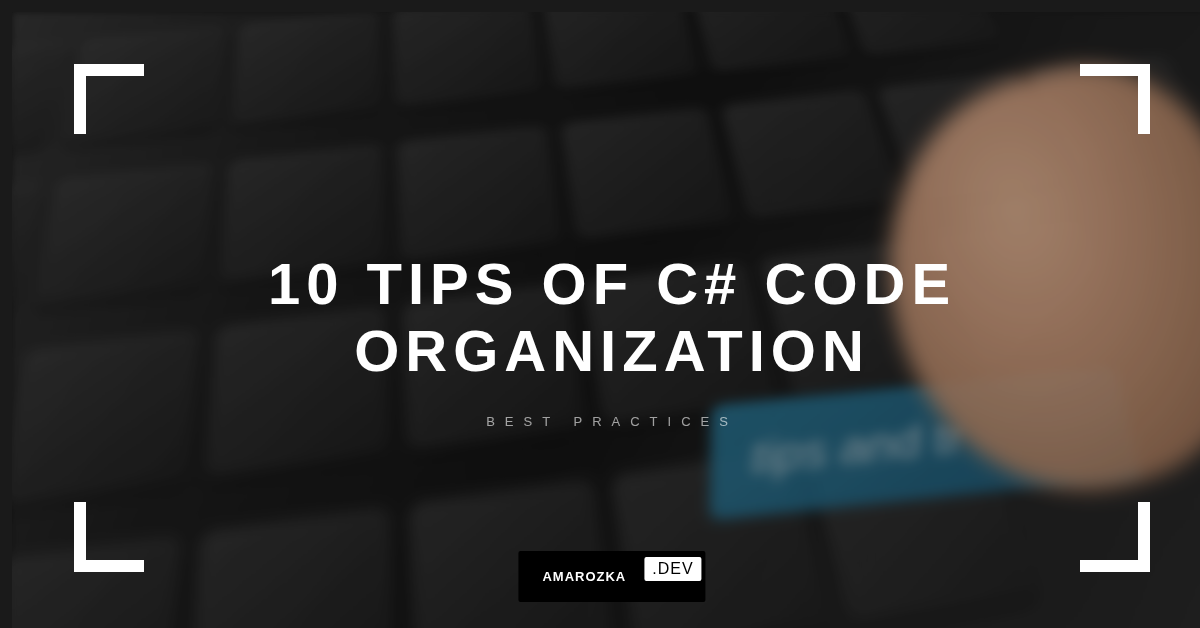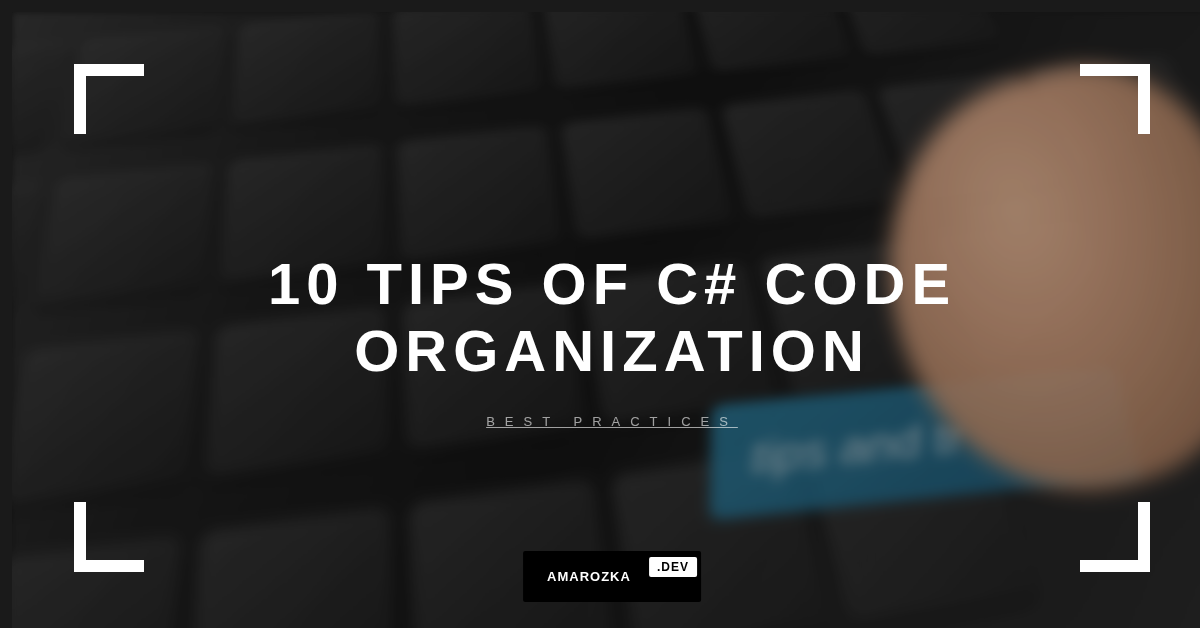--- a/index.html
+++ b/index.html
@@ -120,21 +120,20 @@
       font-family: "Arial Black", "Arial", sans-serif;
       max-width: 900px;
     }
     .subtitle {
       color: rgba(255,255,255,0.6);
       font-size: 13px;
       font-weight: 400;
       letter-spacing: 10px;
       text-transform: uppercase;
       margin-top: 6px;
-      text-decoration: underline;
     }
     .brand {
       position: absolute;
       bottom: 38px;
       left: 50%;
       transform: translateX(-50%);
       display: flex;
       align-items: flex-start;
       background: #000000;
       padding: 6px 4px 6px 12px;
@@ -142,22 +141,22 @@
     }
     .brand-name {
       color: #ffffff;
       font-size: 13px;
       font-weight: 700;
       letter-spacing: 1px;
     }
     .brand-ext {
       background: #ffffff;
       color: #000000;
-      font-size: 12px;
-      font-weight: 700;
+      font-size: 16px;
+      font-weight: 400;
       letter-spacing: 1px;
       padding: 3px 8px;
       margin-left: 6px;
       border-radius: 2px;
     }
   </style>
 </head>
 <body>
 
 <div class="background">

